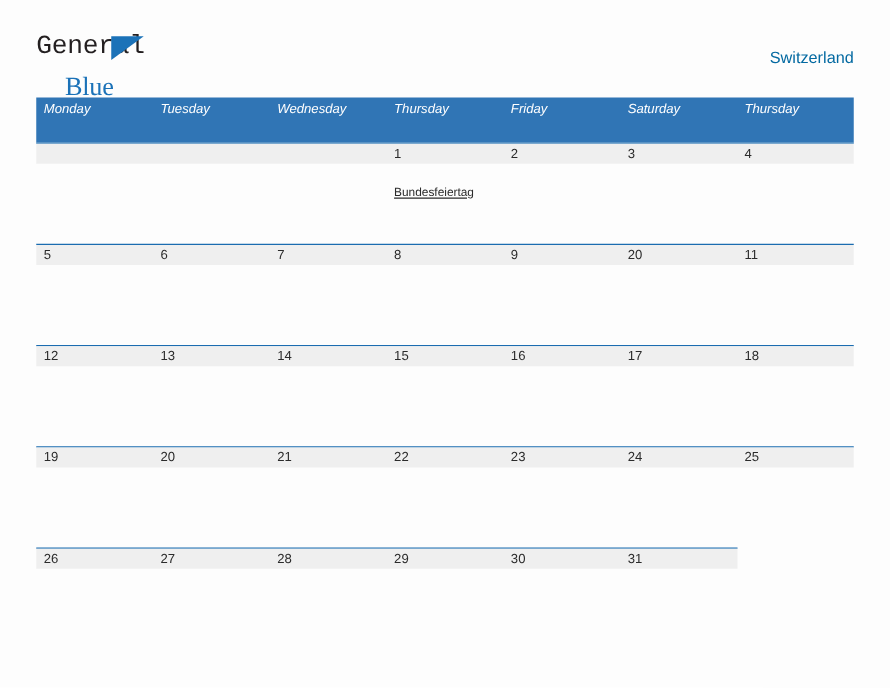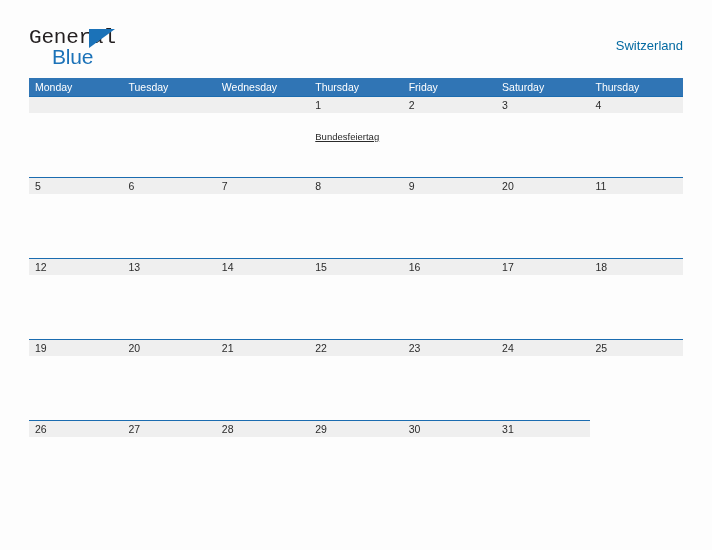--- a/index.html
+++ b/index.html
@@ -41,25 +41,25 @@
     left: 0;
     top: 0;
     font-size: 21px;
     letter-spacing: -0.2px;
     color: #231f20;
     font-family: Liberation Mono, monospace;
   }
   .logo-blue {
     position: absolute;
     left: 23px;
-    top: 19px;
+    top: 31px;
     font-size: 21px;
     letter-spacing: -0.2px;
     color: #1b72b8;
-    font-family: Liberation Sans, sans-serif;
+    font-family: Liberation Serif, serif;
   }
   .logo-triangle {
     position: absolute;
     left: 60px;
     top: 3px;
     width: 0;
     height: 0;
     border-left: 26px solid #1b72b8;
     border-bottom: 19px solid transparent;
   }
@@ -90,22 +90,23 @@
   
   .calendar {
     position: absolute;
     left: 29px;
     top: 78px;
     width: 654px;
   }
   .dow-row {
     display: flex;
     width: 654px;
-    height: 18px;
+    height: 36px;
     background: #3075b5;
+    font-style: italic;
   }
   .dow-cell {
     width: 93.43px;
     height: 18px;
     line-height: 18px;
     color: #ffffff;
     font-size: 10.5px;
     padding-left: 6px;
     box-sizing: border-box;
     white-space: nowrap;

